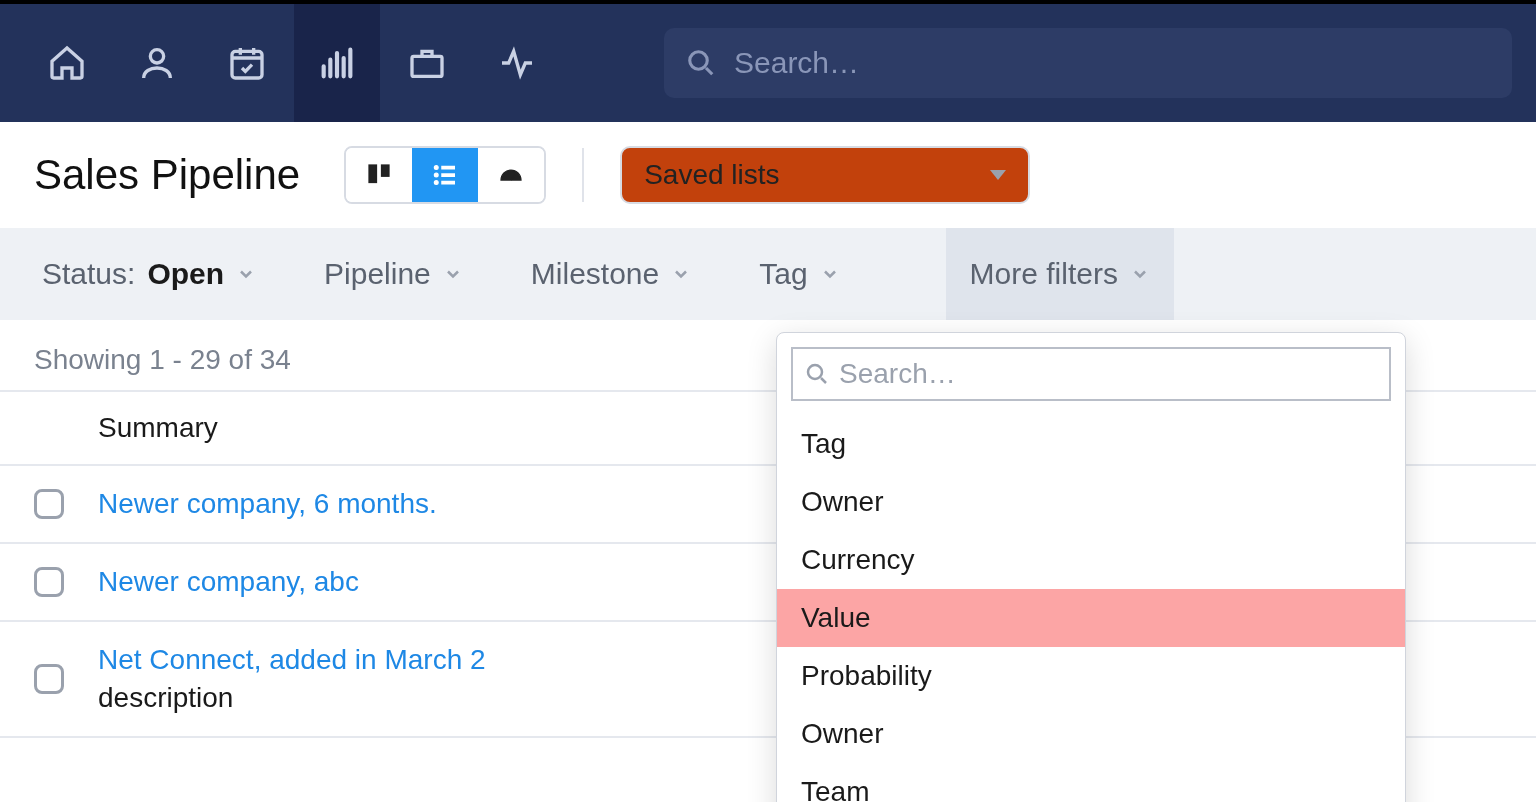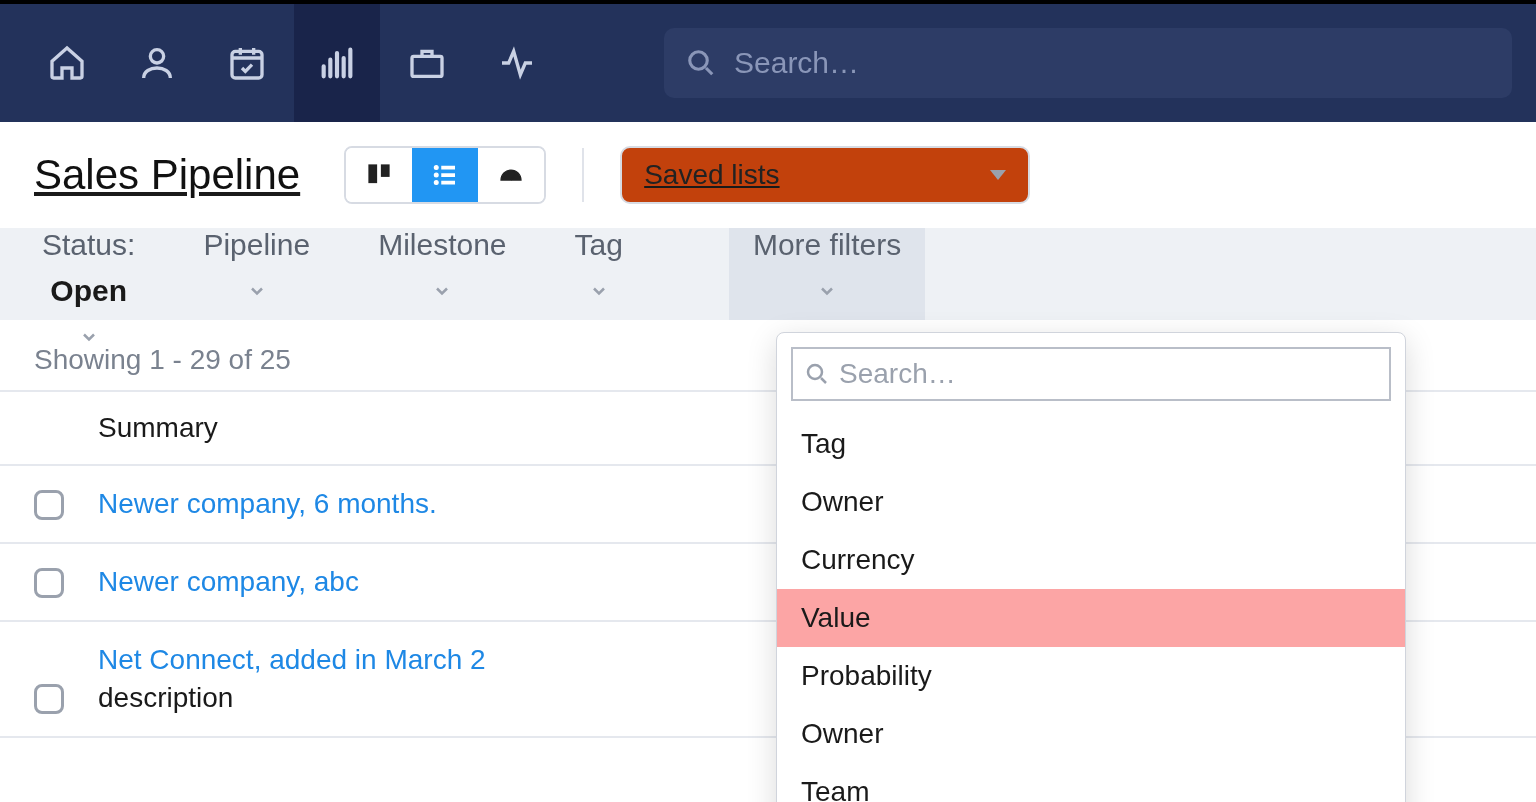--- a/index.html
+++ b/index.html
@@ -53,21 +53,20 @@
     color: #c9d1e4;
   }
   .nav-search input::placeholder { color: #8a96b8; }
 
   
   .page-header {
     display: flex;
     align-items: center;
     padding: 24px 34px;
     gap: 36px;
-    text-decoration: underline;
   }
   .page-title {
     font-size: 42px;
     font-weight: 400;
     color: #111;
   }
   .view-toggle {
     display: flex;
     border: 2px solid #d7dbe3;
     border-radius: 8px;
@@ -124,21 +123,20 @@
     font-size: 30px;
     color: #5a626f;
   }
   .filter-item {
     display: flex;
     align-items: center;
     gap: 12px;
     cursor: pointer;
     padding: 0 8px;
     height: 100%;
-    flex-direction: column;
   }
   .filter-item.open {
     background: #dfe4ec;
     padding: 0 24px;
     margin-left: 46px;
   }
   .filter-item .bold { color: #1a1a1a; font-weight: 600; }
   .chev {
     display:inline-block;
   }
@@ -161,21 +159,21 @@
     padding: 20px 34px;
     font-size: 28px;
     font-weight: 400;
     color: #1a1a1a;
     border-bottom: 2px solid #e5e8ee;
   }
   .col-check { width: 64px; }
   .col-summary { flex:1; }
   .row {
     display:flex;
-    align-items:flex-end;
+    align-items:center;
     padding: 22px 34px;
     border-bottom: 2px solid #e5e8ee;
     font-size: 28px;
   }
   .checkbox {
     width: 30px; height: 30px;
     border: 3px solid #9aa1ad;
     border-radius: 8px;
     cursor:pointer;
   }
@@ -332,21 +330,21 @@
         </svg></span>
   </div>
   <div class="filter-item open">
     <span>More filters</span>
     <span class="chev"><svg viewBox="0 0 24 24">
           <path d="m6 9 6 6 6-6"></path>
         </svg></span>
   </div>
 </div>
 
-<div class="showing">Showing 1 - 29 of 25</div>
+<div class="showing">Showing 1 - 29 of 34</div>
 
 <div class="table">
   <div class="table-header">
     <div class="col-check"></div>
     <div class="col-summary">Summary</div>
   </div>
 
   <div class="row">
     <div class="col-check">
         <div class="checkbox"></div>

